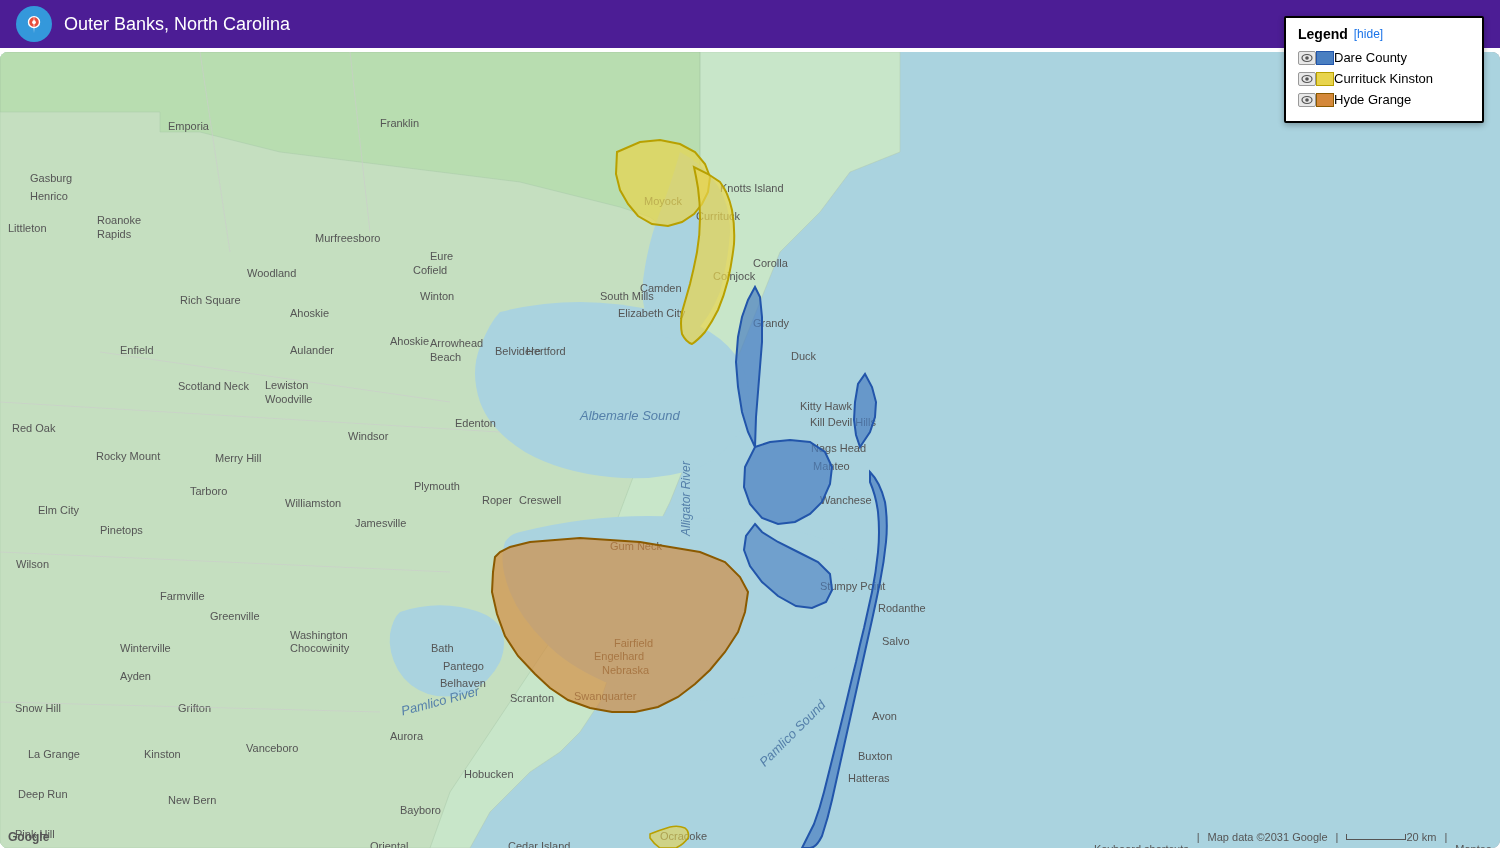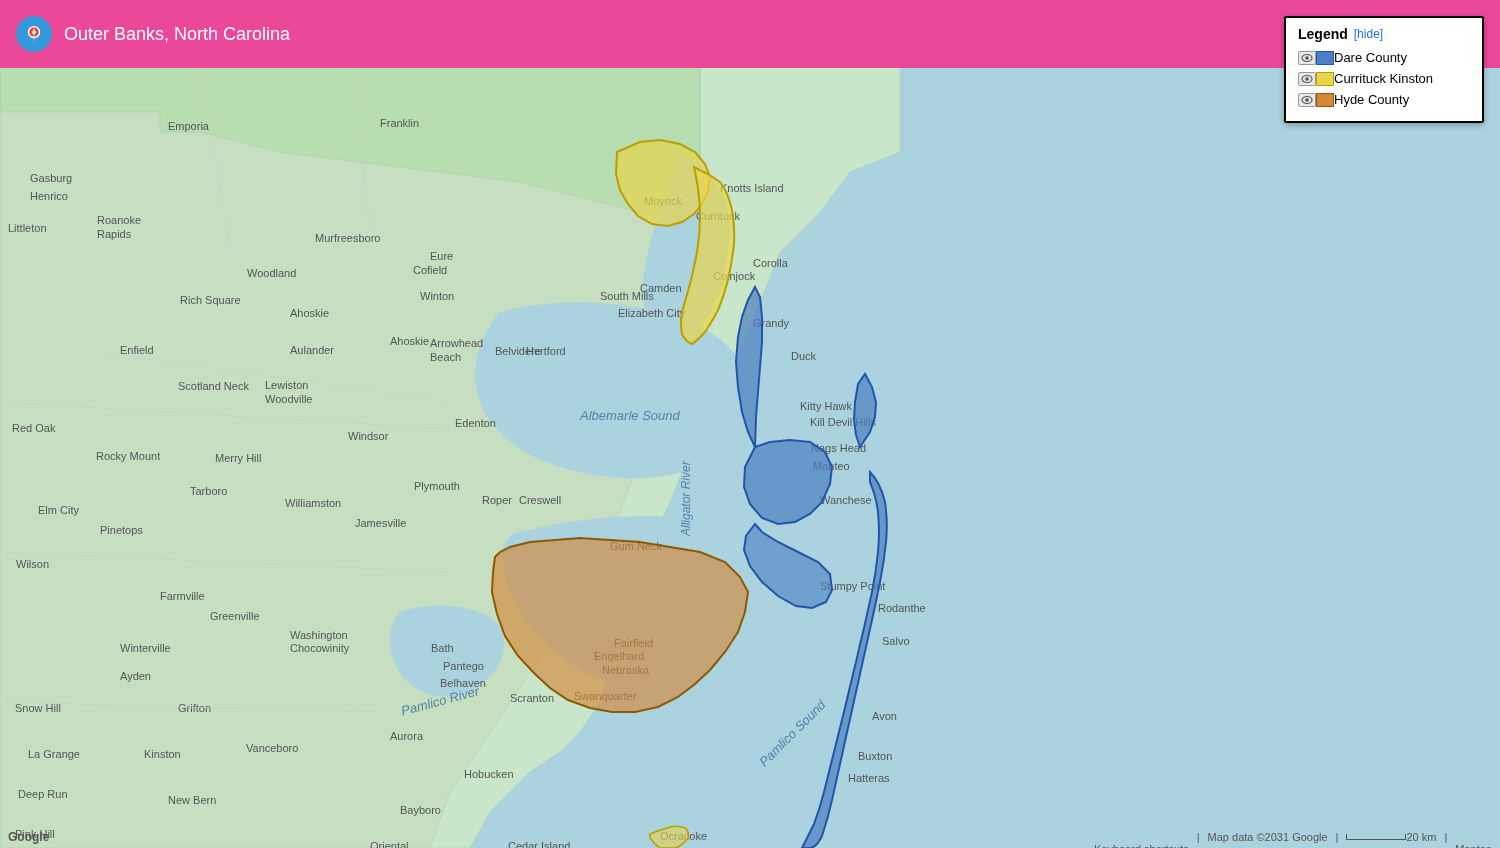--- a/index.html
+++ b/index.html
@@ -2,22 +2,22 @@
 <html><head>
   <meta charset="utf-8">
   <style>
     * { margin: 0; padding: 0; box-sizing: border-box; }
     body { width: 1500px; height: 848px; overflow: hidden; font-family: Arial, sans-serif; }
 
     
     #header {
       position: absolute;
       top: 0; left: 0; right: 0;
-      height: 68px;
-      background: #ec4899;
+      height: 48px;
+      background: #4c1d95;
       display: flex;
       align-items: center;
       padding: 0 16px;
       gap: 12px;
       z-index: 100;
     }
     #header-logo {
       width: 36px; height: 36px;
       background: #3498db;
       border-radius: 50%;
@@ -30,20 +30,21 @@
       font-size: 18px;
       font-weight: 500;
     }
 
     
     #map-container {
       position: absolute;
       top: 52px; left: 0; right: 0; bottom: 0;
       background: #a3a3a3;
       overflow: hidden;
+      border-radius: 8px;
     }
 
     
     #map-svg {
       position: absolute;
       top: 0; left: 0;
       width: 100%; height: 100%;
     }
 
     
@@ -321,21 +322,21 @@
         <span>Currituck Kinston</span>
       </div>
       <div class="legend-item">
         <div class="legend-eye">
           <svg width="12" height="10" viewBox="0 0 12 10">
             <ellipse cx="6" cy="5" rx="5" ry="3.5" fill="none" stroke="#555" stroke-width="1.2"></ellipse>
             <circle cx="6" cy="5" r="1.8" fill="#555"></circle>
           </svg>
         </div>
         <div class="legend-color-box" style="background: rgb(212, 136, 58); border-color: rgb(139, 90, 0);"></div>
-        <span>Hyde County</span>
+        <span>Hyde Grange</span>
       </div>
     </div>
 </div>
 
 <div id="bottom-bar">
   <span id="google-logo">Google</span>
   <div id="map-footer-right">
     <span class="footer-link">Keyboard shortcuts</span>
     <span>|</span>
     <span>Map data ©2031 Google</span>

